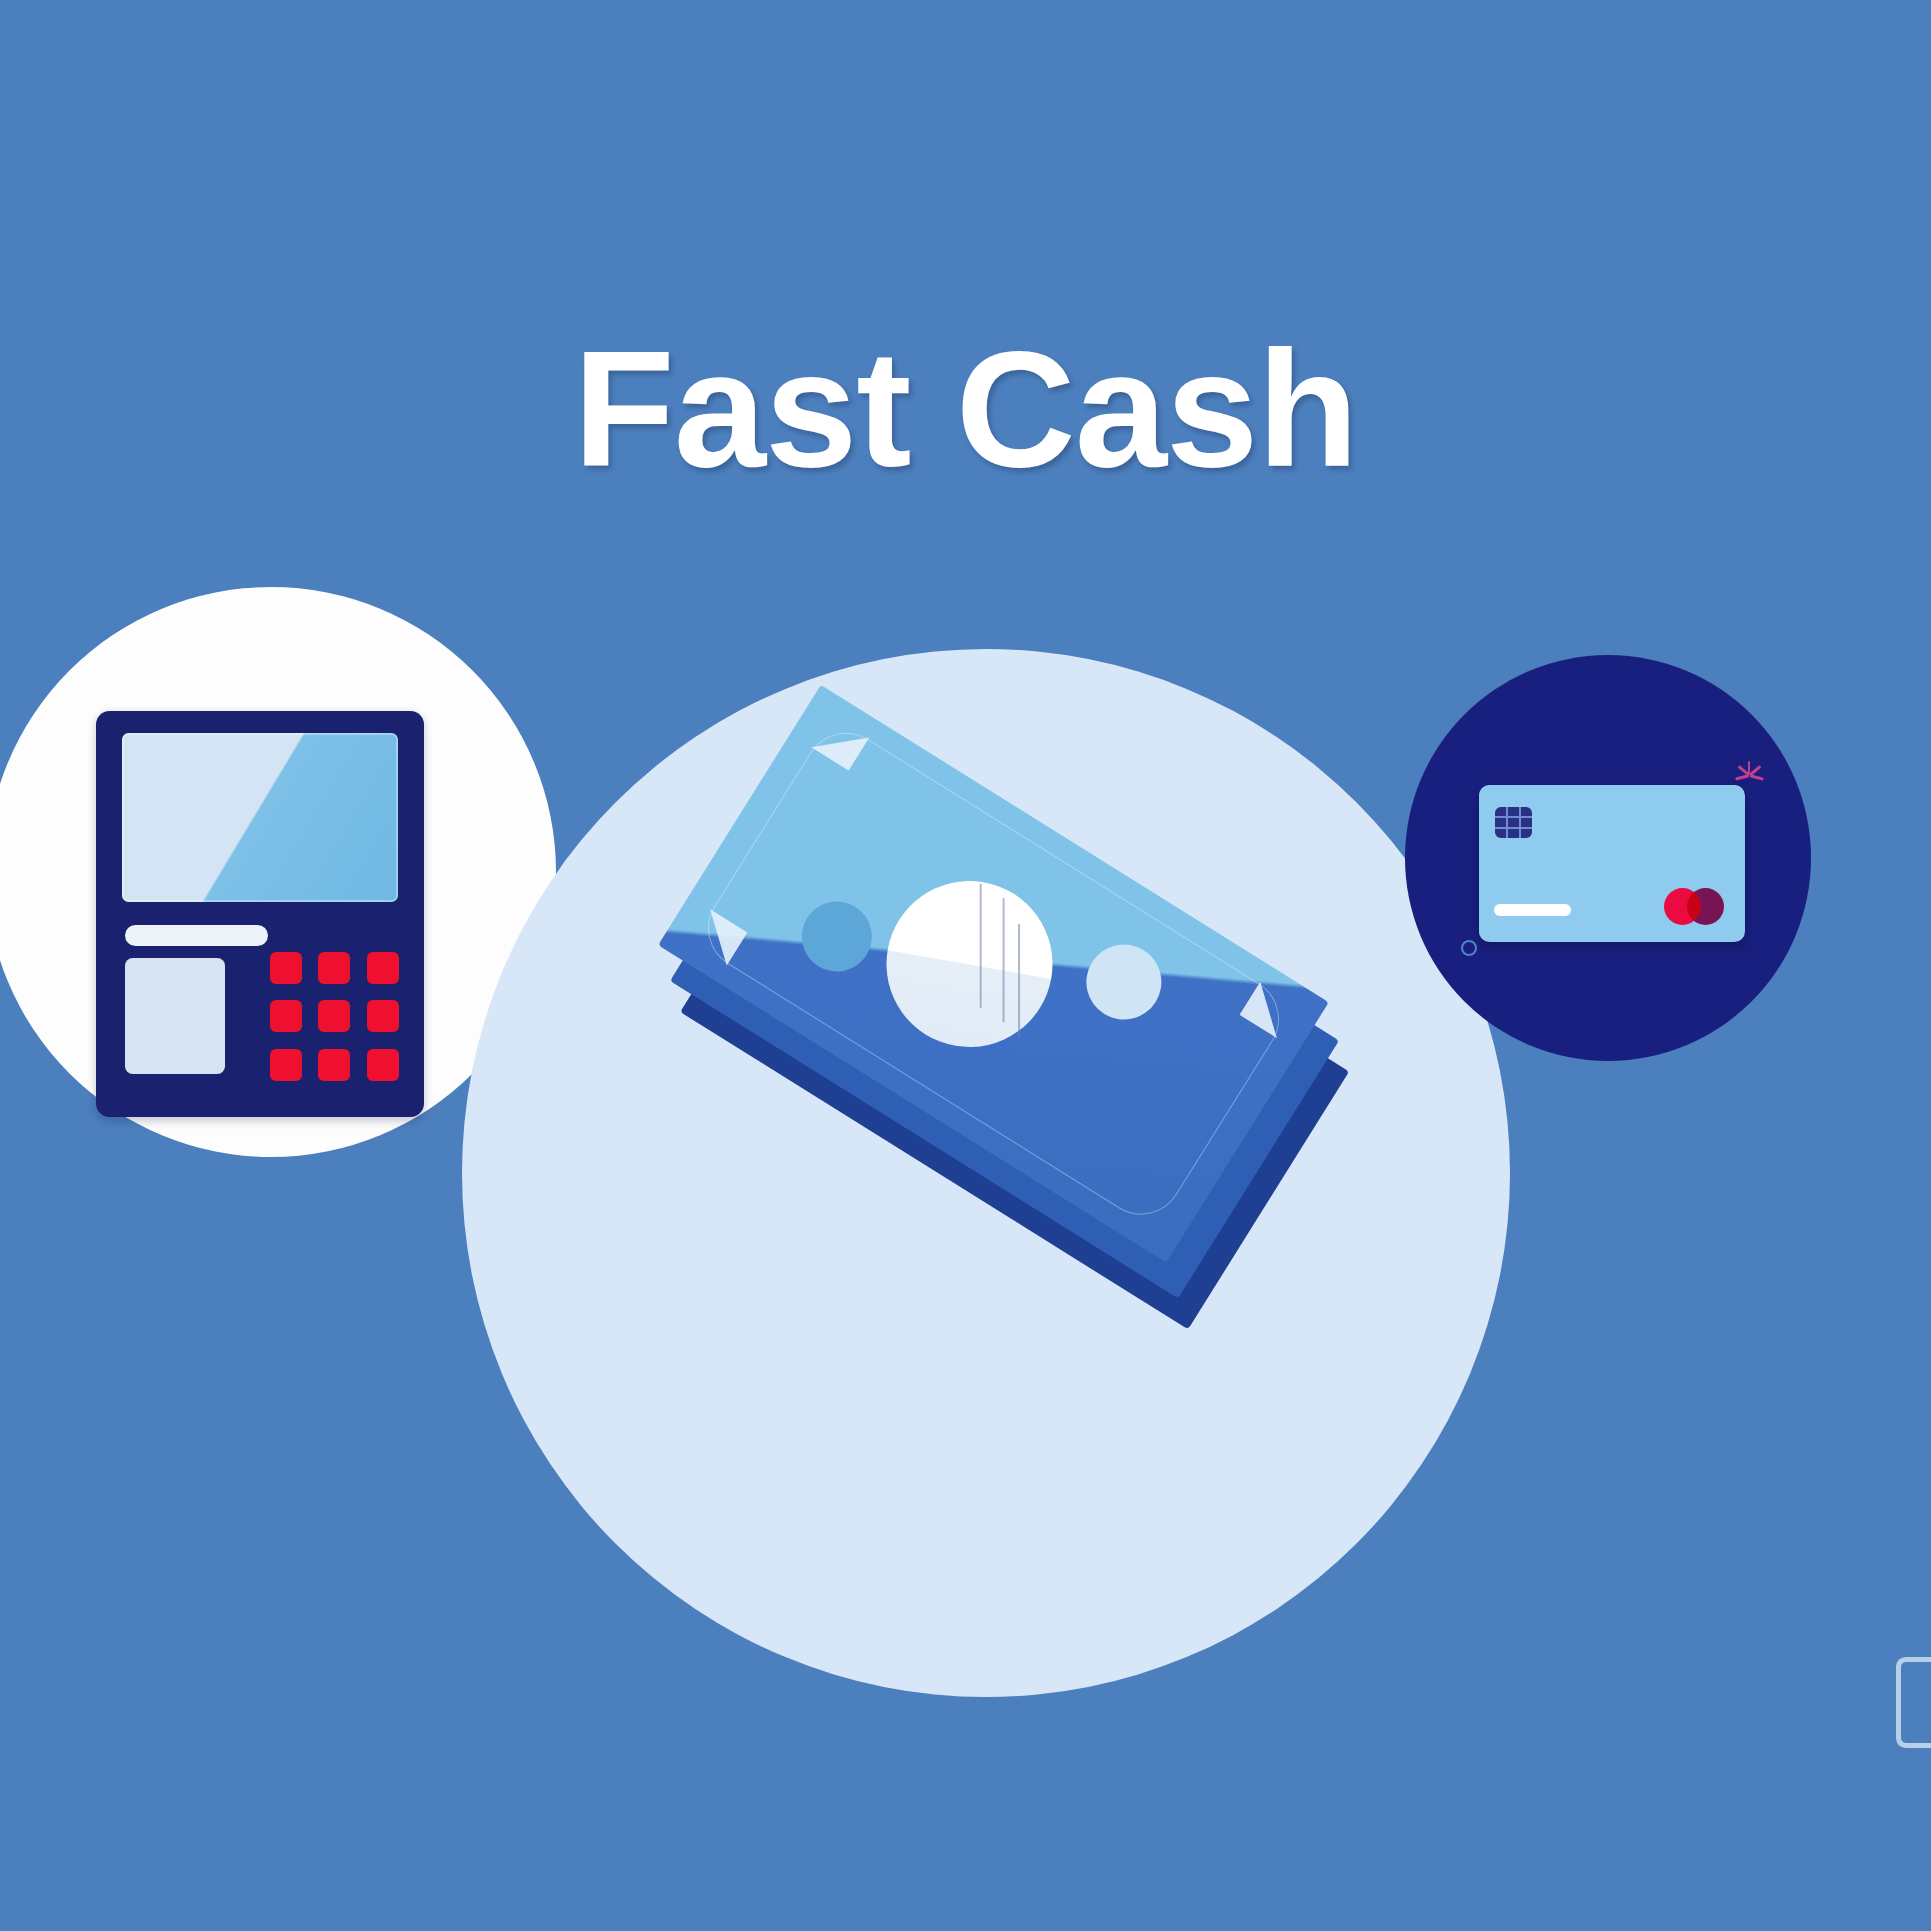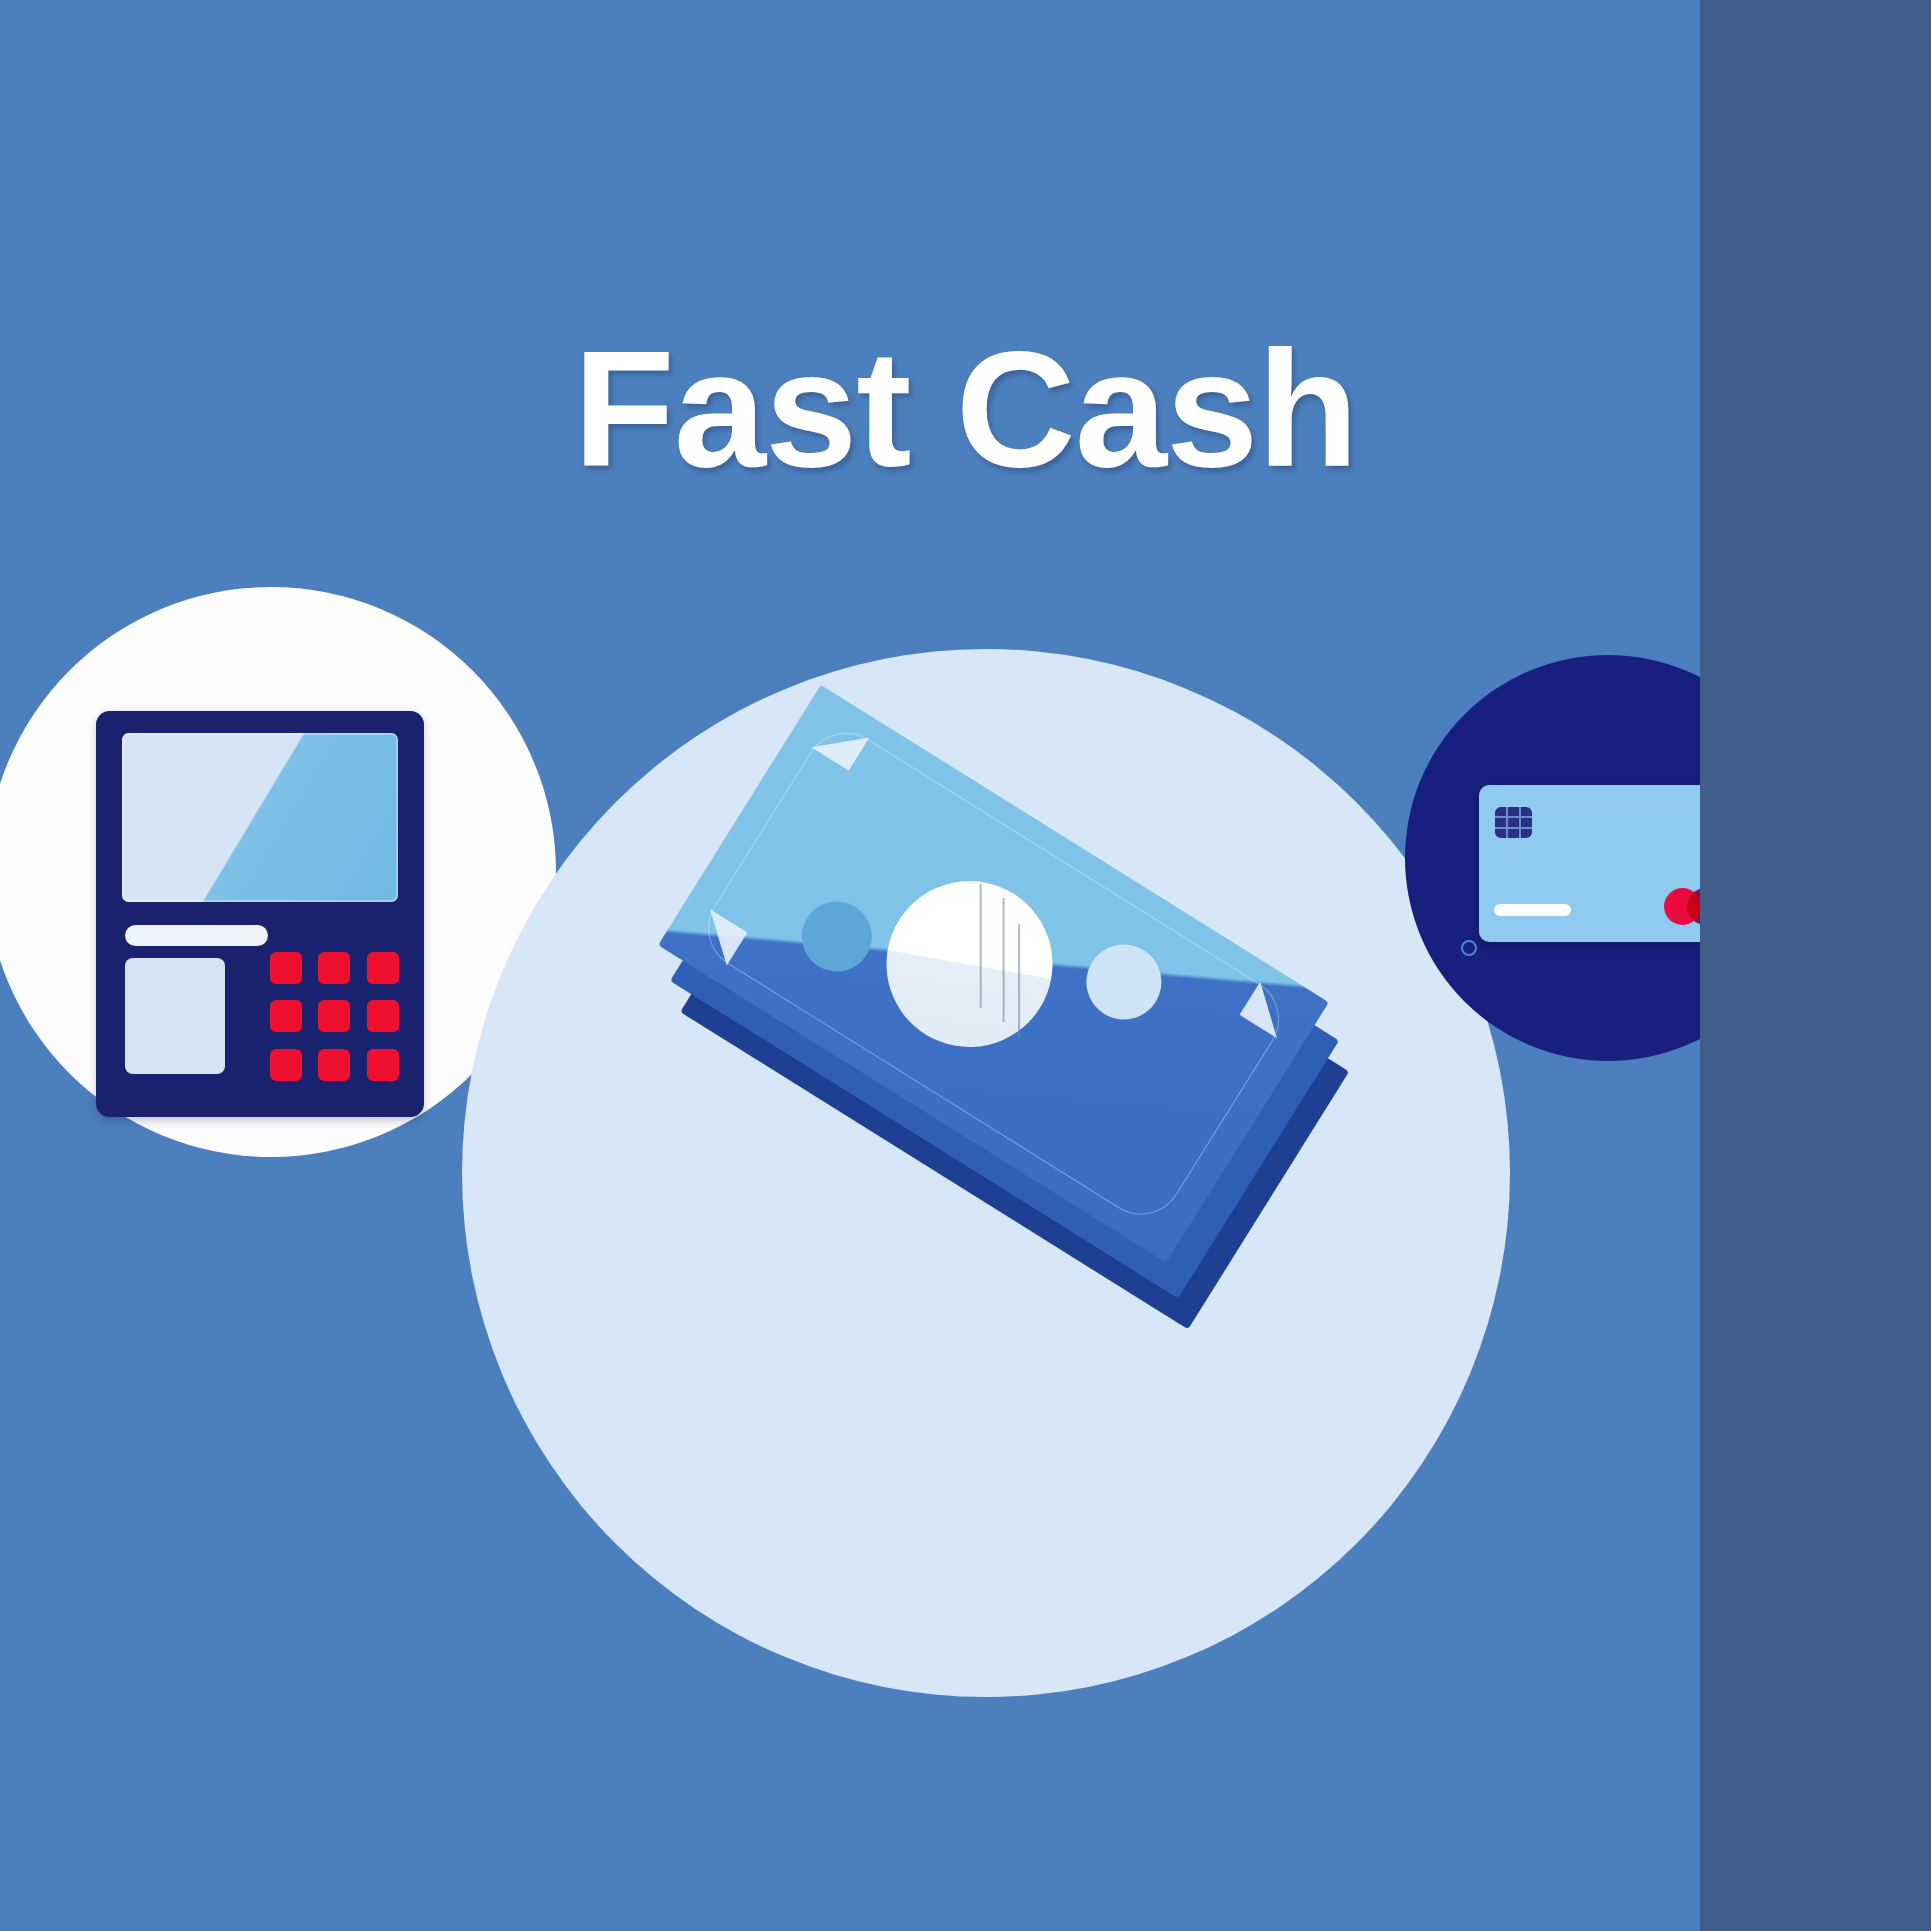--- a/index.html
+++ b/index.html
@@ -2,21 +2,21 @@
 <html><head>
 <meta charset="utf-8">
 <style>
   html, body {
     margin: 0;
     padding: 0;
     background: #3f5f8a;
   }
   #stage {
     position: relative;
-    width: 1700px;
+    width: 1931px;
     height: 1931px;
     overflow: hidden;
     background: #4c7fbe;
     font-family: "Liberation Sans", sans-serif;
   }
 
   
   #title {
     position: absolute;
     left: 0;

